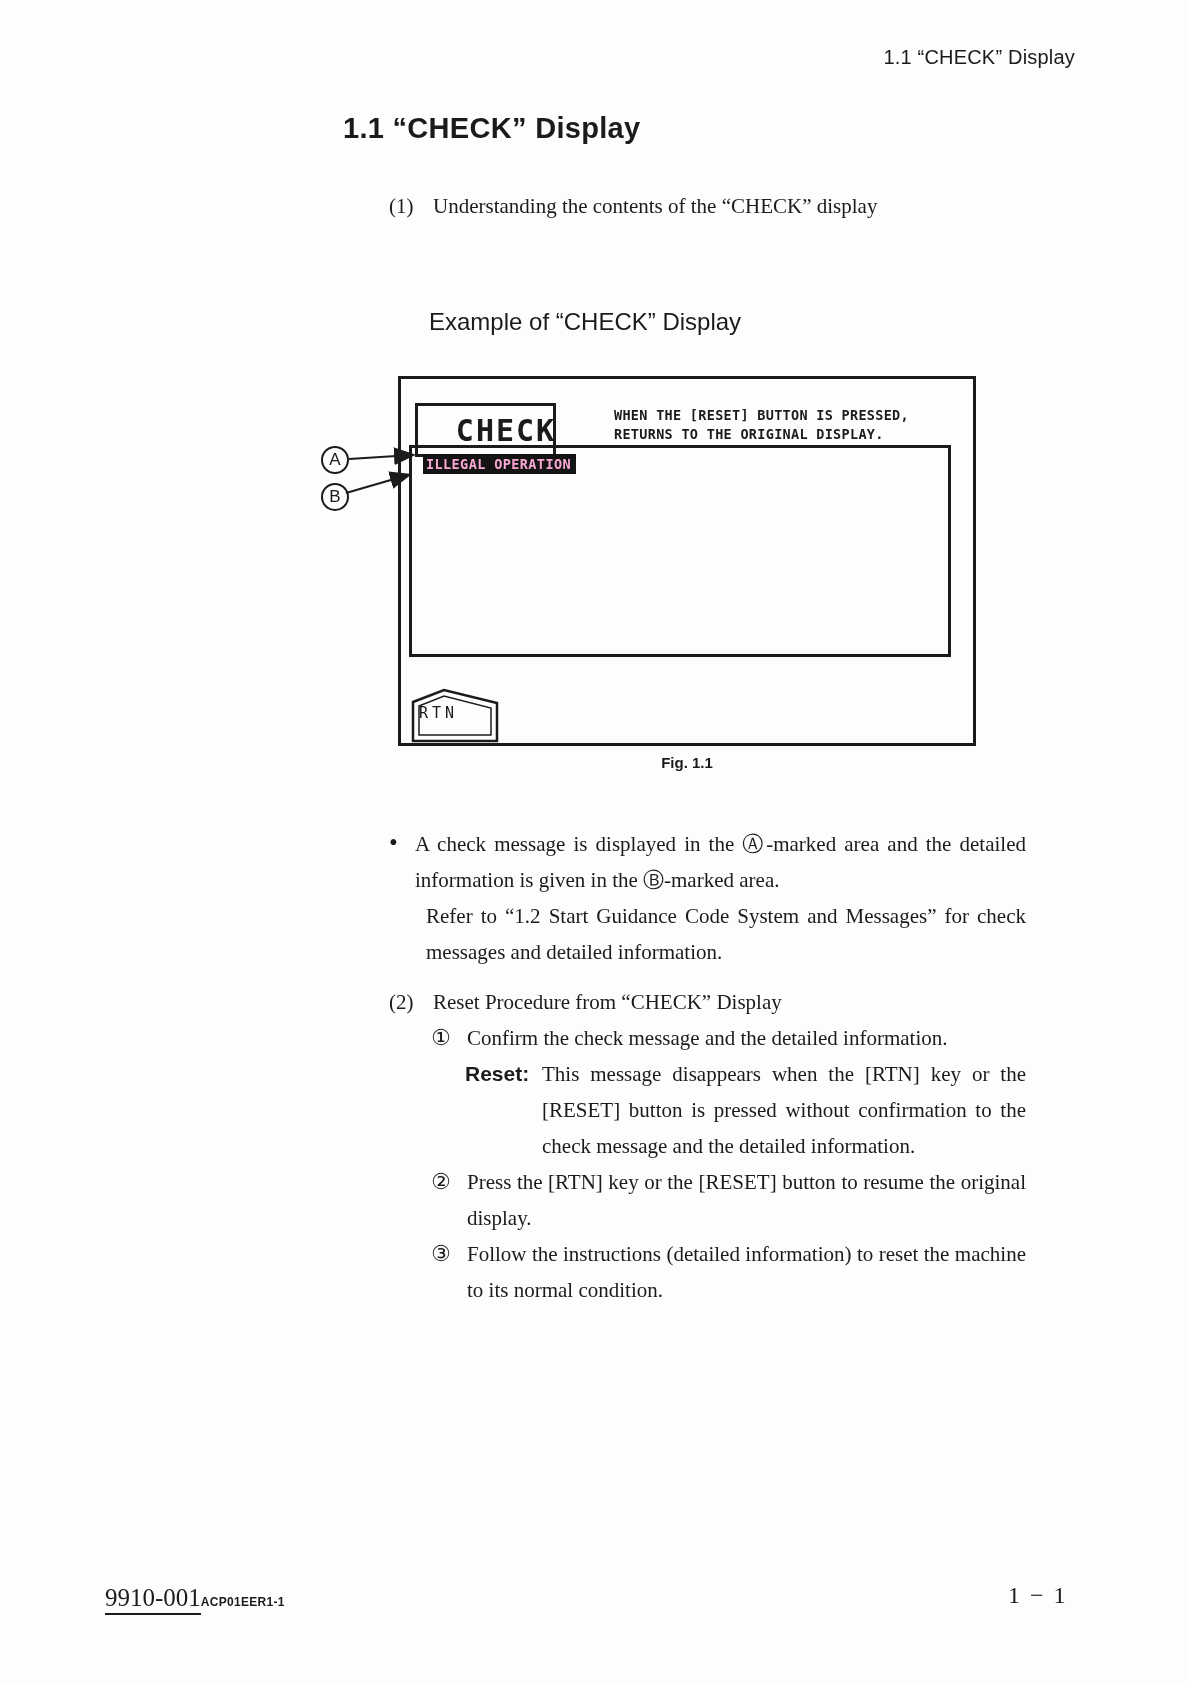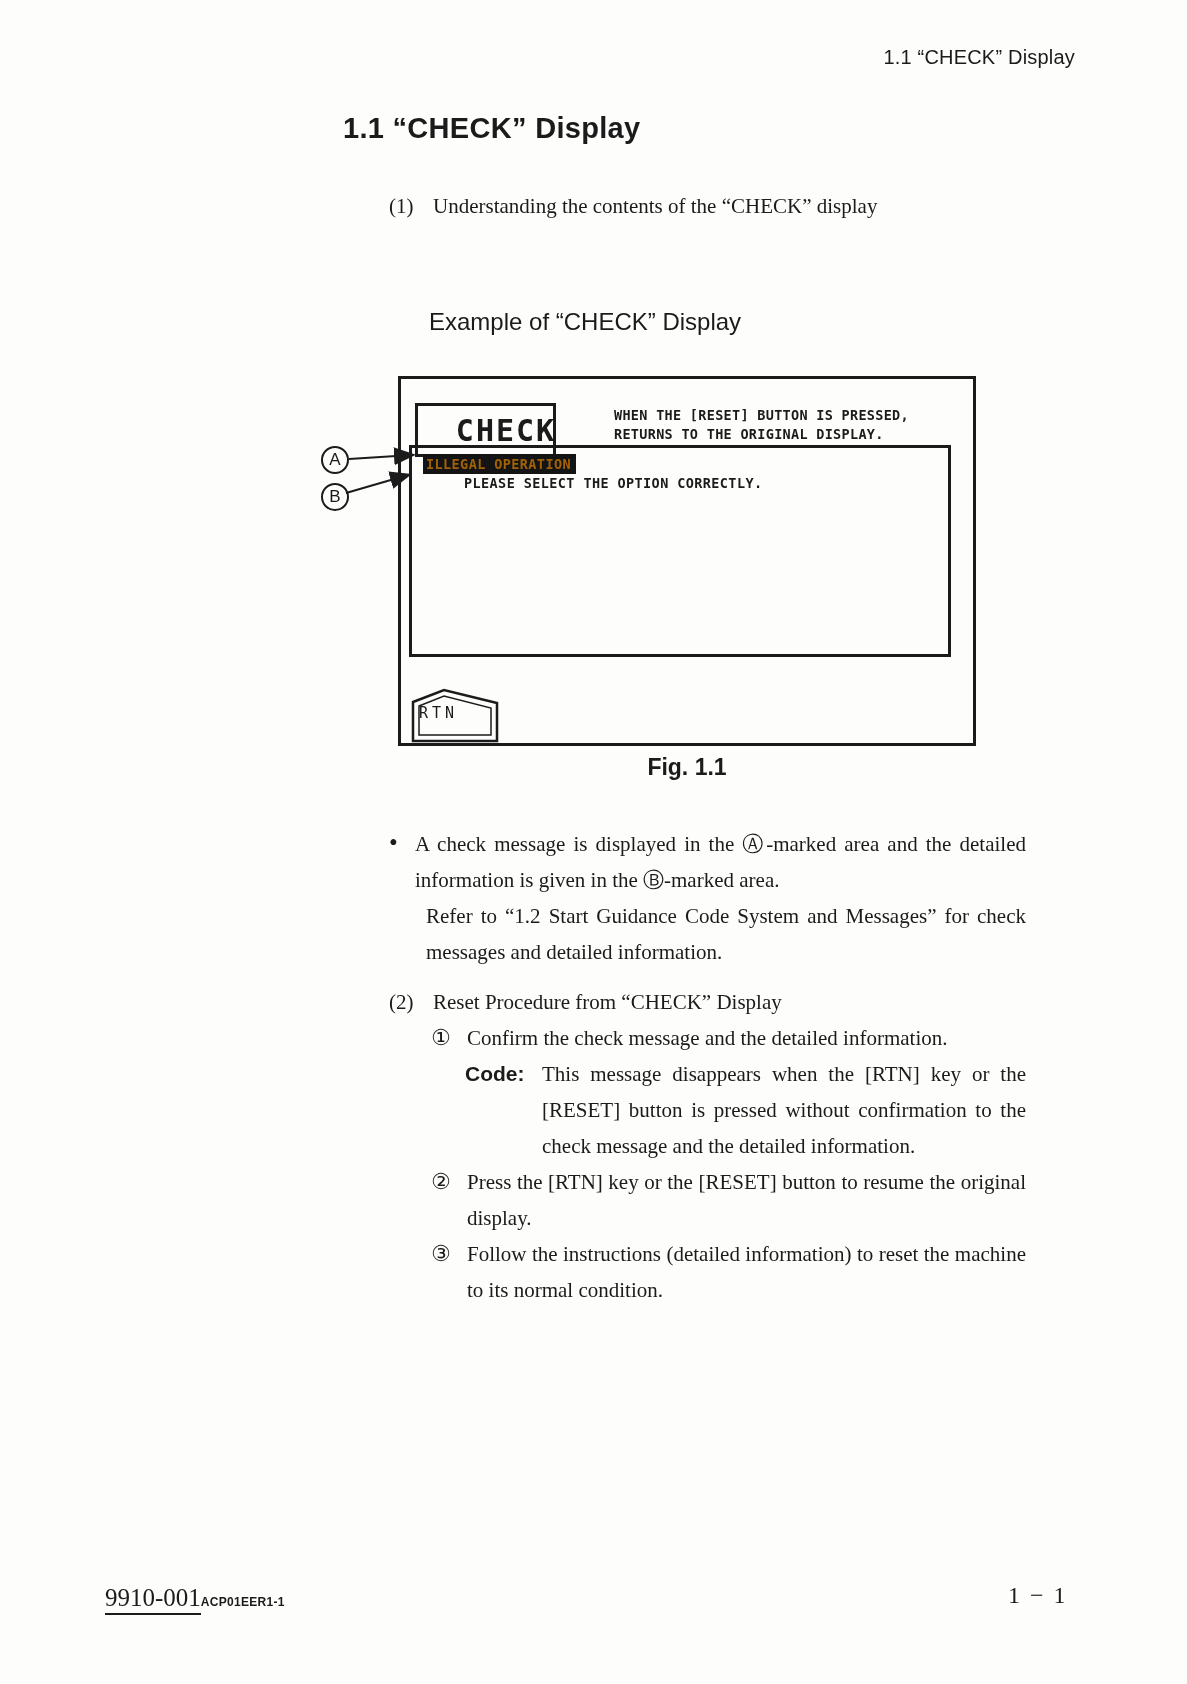--- a/index.html
+++ b/index.html
@@ -30,33 +30,33 @@
 
   .example-heading{left:429px;top:308px;font-size:24px;font-weight:normal;}
 
   
   .figure-box{left:398px;top:376px;width:578px;height:370px;border:3px solid #1b1b1b;box-sizing:border-box;background:#fdfdfc;}
   .check-box{left:14px;top:24px;width:141px;height:54px;border:3px solid #1b1b1b;box-sizing:border-box;
     display:flex;align-items:center;justify-content:center;
     font-size:30px;font-weight:bold;letter-spacing:2px;}
   .fig-note{left:172px;top:27px;font-size:13.5px;font-weight:bold;line-height:19px;letter-spacing:0.3px;white-space:nowrap;}
   .screen-box{left:8px;top:66px;width:542px;height:212px;border:3px solid #1b1b1b;box-sizing:border-box;}
-  .msg-highlight{display:inline-block;margin:6px 0 0 11px;background:#141414;color:#a16207;
+  .msg-highlight{display:inline-block;margin:6px 0 0 11px;background:#141414;color:#f9a8d4;
     font-size:13.5px;font-weight:bold;letter-spacing:0.4px;padding:2px 5px 2px 3px;}
   .msg-detail{margin:1px 0 0 11px;font-size:13.5px;font-weight:bold;letter-spacing:0.4px;white-space:nowrap;}
   .rtn-key{left:10px;top:308px;}
 
   
   .callout{width:28px;height:28px;border:2px solid #1b1b1b;border-radius:50%;box-sizing:border-box;
     display:flex;align-items:center;justify-content:center;font-size:17px;background:#fdfdfc;}
   .callout-a{left:321px;top:446px;}
   .callout-b{left:321px;top:483px;}
   .arrows{left:298px;top:432px;pointer-events:none;}
 
-  .fig-caption{left:398px;top:754px;width:578px;text-align:center;font-size:23px;font-weight:bold;}
+  .fig-caption{left:398px;top:754px;width:578px;text-align:center;font-size:15px;font-weight:bold;}
 
   
   .bullet-block{left:389px;top:826px;}
   .bullet-label{flex:0 0 26px;font-size:25px;line-height:34px;}
   .bullet-cont{margin-left:37px;text-align:justify;}
 
   
   .item2{left:389px;top:984px;}
   .step-row{margin-left:42px;}
   .step-num{flex:0 0 36px;font-family:"DejaVu Sans","Liberation Sans",sans-serif;font-size:22px;line-height:35px;}
@@ -88,21 +88,20 @@
 <div class="abs example-heading sans">Example of “CHECK” Display</div>
 
 <div class="abs figure-box">
   <div class="abs check-box mono">CHECK</div>
   <div class="abs fig-note mono">
     <div>WHEN THE [RESET] BUTTON IS PRESSED,</div>
     <div>RETURNS TO THE ORIGINAL DISPLAY.</div>
   </div>
   <div class="abs screen-box">
     <div class="msg-highlight mono">ILLEGAL OPERATION</div>
-    <div class="msg-detail mono">PLEASE SELECT THE OPTION CORRECTLY.</div>
   </div>
   <svg class="abs rtn-key" width="88" height="56" viewBox="0 0 88 56">
     <polygon points="2,15 33,3 86,16 86,54 2,54" fill="none" stroke="#1b1b1b" stroke-width="2.5"></polygon>
     <polygon points="8,19 33,9 80,21 80,48 8,48" fill="none" stroke="#1b1b1b" stroke-width="1.5"></polygon>
     <text x="8" y="31" font-family="DejaVu Sans Mono, Liberation Mono, monospace" font-size="15" letter-spacing="4" fill="#1b1b1b">RTN</text>
   </svg>
 </div>
 
 <div class="abs callout callout-a sans">A</div>
 <div class="abs callout callout-b sans">B</div>
@@ -129,21 +128,21 @@
 <div class="abs textblock item2">
   <div class="row">
     <div class="row-label">(2)</div>
     <div class="row-text no-justify">Reset Procedure from “CHECK” Display</div>
   </div>
   <div class="row step-row">
     <div class="step-num">①</div>
     <div class="row-text no-justify">Confirm the check message and the detailed information.</div>
   </div>
   <div class="row note-row">
-    <div class="note-label">Code:</div>
+    <div class="note-label">Reset:</div>
     <div class="row-text">This message disappears when the [RTN] key or the [RESET] button is pressed without confirmation to the check message and the detailed information.</div>
   </div>
   <div class="row step-row">
     <div class="step-num">②</div>
     <div class="row-text">Press the [RTN] key or the [RESET] button to resume the original display.</div>
   </div>
   <div class="row step-row">
     <div class="step-num">③</div>
     <div class="row-text">Follow the instructions (detailed information) to reset the machine to its normal condition.</div>
   </div>

